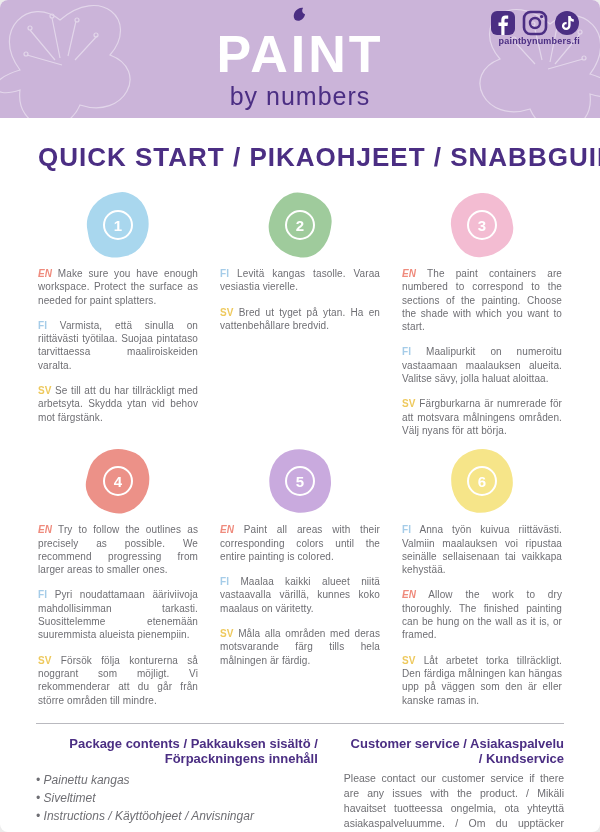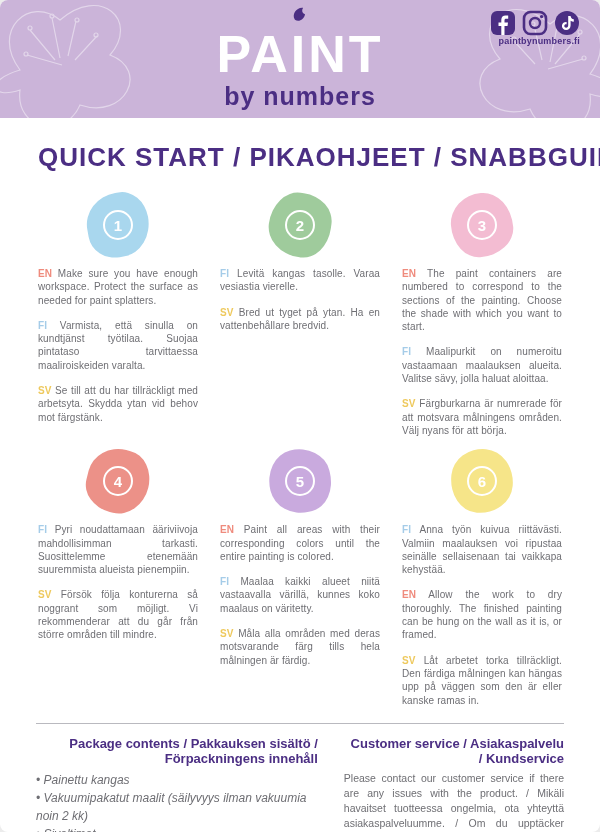--- a/index.html
+++ b/index.html
@@ -15,21 +15,21 @@
   }
   .flower { position:absolute; opacity:.45; pointer-events:none; }
   .flower.left  { left:-40px; top:-10px; }
   .flower.right { right:-50px; top:-6px; transform:scaleX(-1); }
   .logo { position:absolute; left:50%; top:4px; transform:translateX(-50%); text-align:center; }
   .logo-drop { display:block; margin:0 auto 0 auto; width:22px; height:24px; }
   .logo-main {
     color:#ffffff; font-size:52px; font-weight:bold; letter-spacing:3px; line-height:1;
   }
   .logo-sub {
-    color:var(--brand); font-size:25px; font-weight:bold; letter-spacing:1px; margin-top:2px;
+    color:var(--brand); font-size:25px; font-weight:normal; letter-spacing:1px; margin-top:2px;
   }
   .social-block { position:absolute; top:10px; right:20px; text-align:right; }
   .social-row { display:flex; gap:6px; justify-content:flex-end; }
   .sicon { width:26px; height:26px; display:block; }
   .site-url { color:var(--brand); font-size:9px; font-weight:bold; letter-spacing:.2px; }
   
   .page-title {
     margin:24px 38px 20px 38px; color:var(--brand);
     font-size:26px; font-weight:bold; letter-spacing:1px; white-space:nowrap;
   }
@@ -49,21 +49,21 @@
   .ring {
     position:relative; width:30px; height:30px; border:2px solid #fff; border-radius:50%;
     display:flex; align-items:center; justify-content:center;
     color:#fff; font-size:15px; font-weight:bold;
   }
   .txt {
     color:var(--text); font-size:10px; line-height:1.33; text-align:justify;
     margin-bottom:12px; letter-spacing:.1px;
   }
   .lang { font-weight:bold; }
-  .lang.en { color:var(--en); }
+  .lang.en { color:var(--en);font-style:italic; }
   .lang.fi { color:var(--fi); }
   .lang.sv { color:var(--sv); }
   
   .divider { border:none; border-top:1px solid var(--divider); margin:4px 36px 12px 36px; }
   .bottom { display:flex; gap:26px; padding:0 36px; }
   .bcol-left { flex:1.28; }
   .bcol-right { flex:1; }
   .bhead { color:var(--brand); font-size:13px; font-weight:bold; margin-bottom:5px;text-align:right; }
   .plist { list-style:none; }
   .plist li { color:var(--text); font-size:12px; line-height:1.5;font-style:italic; }
@@ -124,21 +124,21 @@
   </div>
 
   <h1 class="page-title">QUICK START / PIKAOHJEET / SNABBGUIDE</h1>
 
   <div class="steps-row row1">
     <article class="step">
       <div class="blob b1" style="--c: #a9d7ee;">
         <span class="ring">1</span>
       </div>
       <p class="txt"><span class="lang en">EN</span> <span>Make sure you have enough workspace. Protect the surface as needed for paint splatters.</span></p>
-      <p class="txt"><span class="lang fi">FI</span> <span>Varmista, että sinulla on kundtjänst työtilaa. Suojaa pintataso tarvittaessa maaliroiskeiden varalta.</span></p>
+      <p class="txt"><span class="lang fi">FI</span> <span>Varmista, että sinulla on riittävästi työtilaa. Suojaa pintataso tarvittaessa maaliroiskeiden varalta.</span></p>
       <p class="txt"><span class="lang sv">SV</span> <span>Se till att du har tillräckligt med arbetsyta. Skydda ytan vid behov mot färgstänk.</span></p>
     </article>
     <article class="step">
       <div class="blob b2" style="--c: #9fcb9c;">
         <span class="ring">2</span>
       </div>
       <p class="txt"><span class="lang fi">FI</span> <span>Levitä kangas tasolle. Varaa vesiastia vierelle.</span></p>
       <p class="txt"><span class="lang sv">SV</span> <span>Bred ut tyget på ytan. Ha en vattenbehållare bredvid.</span></p>
     </article>
     <article class="step">
@@ -149,20 +149,21 @@
       <p class="txt"><span class="lang fi">FI</span> <span>Maalipurkit on numeroitu vastaamaan maalauksen alueita. Valitse sävy, jolla haluat aloittaa.</span></p>
       <p class="txt"><span class="lang sv">SV</span> <span>Färgburkarna är numrerade för att motsvara målningens områden. Välj nyans för att börja.</span></p>
     </article>
   </div>
 
   <div class="steps-row row2">
     <article class="step">
       <div class="blob b4" style="--c: #ec9188;">
         <span class="ring">4</span>
       </div>
+      <p class="txt"><span class="lang en">EN</span> <span>Try to follow the outlines as precisely as possible. We recommend progressing from larger areas to smaller ones.</span></p>
       <p class="txt"><span class="lang fi">FI</span> <span>Pyri noudattamaan ääriviivoja mahdollisimman tarkasti. Suosittelemme etenemään suuremmista alueista pienempiin.</span></p>
       <p class="txt"><span class="lang sv">SV</span> <span>Försök följa konturerna så noggrant som möjligt. Vi rekommenderar att du går från större områden till mindre.</span></p>
     </article>
     <article class="step">
       <div class="blob b5" style="--c: #c9aade;">
         <span class="ring">5</span>
       </div>
       <p class="txt"><span class="lang en">EN</span> <span>Paint all areas with their corresponding colors until the entire painting is colored.</span></p>
       <p class="txt"><span class="lang fi">FI</span> <span>Maalaa kaikki alueet niitä vastaavalla värillä, kunnes koko maalaus on väritetty.</span></p>
       <p class="txt"><span class="lang sv">SV</span> <span>Måla alla områden med deras motsvarande färg tills hela målningen är färdig.</span></p>
@@ -177,21 +178,20 @@
     </article>
   </div>
 
   <hr class="divider">
 
   <div class="bottom">
     <div class="bcol-left">
       <div class="bhead">Package contents / Pakkauksen sisältö / Förpackningens innehåll</div>
       <ul class="plist">
         <li>Painettu kangas</li>
-        <li>Vakuumipakatut maalit (säilyvyys ilman vakuumia noin 2 kk)</li>
         <li>Siveltimet</li>
         <li>Instructions / Käyttöohjeet / Anvisningar</li>
       </ul>
 
     </div>
     <div class="bcol-right">
       <div class="bhead">Customer service / Asiakaspalvelu / Kundservice</div>
       <p class="sbody">Please contact our customer service if there are any issues with the product. / Mikäli havaitset tuotteessa ongelmia, ota yhteyttä asiakaspalveluumme. / Om du upptäcker problem med produkten, kontakta vår kundtjänst.</p>
 
     </div>

